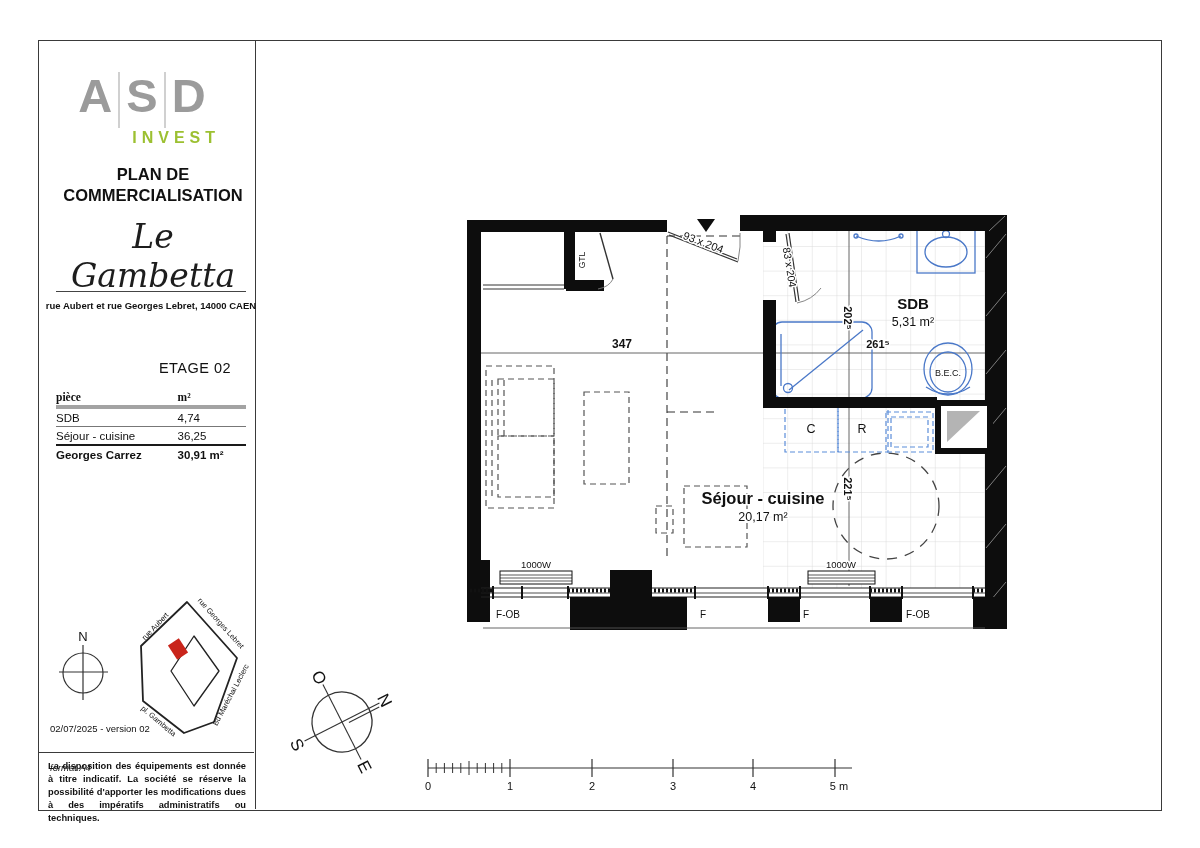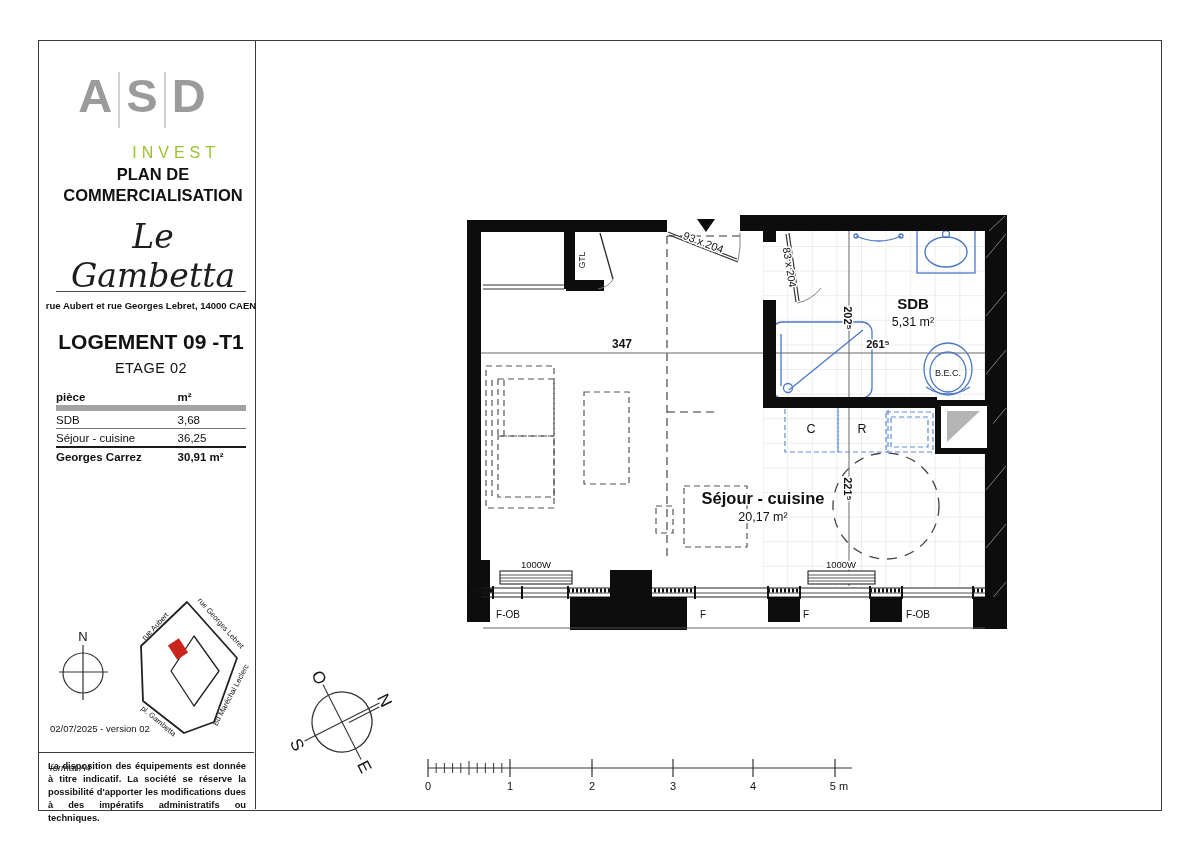--- a/index.html
+++ b/index.html
@@ -6,35 +6,35 @@
   #canvas{position:relative;width:1200px;height:848px;background:#fff;overflow:hidden;
           font-family:"Liberation Sans","DejaVu Sans",sans-serif;color:#111;}
   .abs{position:absolute;}
   .sheet{left:38px;top:40px;width:1122px;height:769px;border:1.6px solid #3a3a3a;}
   .side-divider{left:255px;top:40px;height:769px;border-left:1.6px solid #3a3a3a;}
 
   .logo{left:62px;top:72px;width:160px;}
   .logo-row{display:flex;align-items:flex-start;justify-content:center;font-size:47px;
             font-weight:600;color:#9b9b9b;line-height:1;}
   .logo-sep{width:2px;height:56px;background:#d0d0d0;margin:0 6px;}
-  .logo-sub{text-align:right;padding-right:2px;font-weight:400;font-size:16px;
-            letter-spacing:5px;color:#9cc031;margin-top:16px;}
+  .logo-sub{text-align:right;padding-right:2px;font-weight:700;font-size:16px;
+            letter-spacing:5px;color:#9cc031;margin-top:1px;}
 
   .doc-type{left:50px;top:164px;width:206px;text-align:center;font-weight:bold;
             font-size:16.5px;line-height:1.25;}
   .project{left:50px;top:217px;width:206px;text-align:center;
            font-family:"DejaVu Serif",serif;font-style:italic;font-size:33px;color:#1d1d1d;}
   .div1{left:56px;top:291px;width:190px;border-top:1.5px solid #444;}
   .address{left:40px;top:300px;width:222px;text-align:center;font-size:9.5px;font-weight:bold;}
   .unit{left:40px;top:330px;width:222px;text-align:center;font-weight:bold;font-size:21px;}
-  .floor{left:40px;top:360px;width:222px;text-align:center;font-size:14.5px;letter-spacing:.5px;}
+  .floor{left:40px;top:360px;width:222px;text-align:center;font-size:14.5px;letter-spacing:.5px;padding-left:44px;}
 
   table.areas{left:56px;top:388px;width:190px;border-collapse:collapse;position:absolute;}
   table.areas td{font-size:11.5px;padding:2.5px 0;}
-  table.areas .hdr td{font-weight:bold;border-bottom:6px solid #a3a3a3;}
+  table.areas .hdr td{font-weight:bold;border-bottom:4px solid #a3a3a3;font-family:Liberation Serif, serif;}
   table.areas .r1 td{border-bottom:1.2px solid #777;}
   table.areas .r2 td{border-bottom:2px solid #1a1a1a;}
   table.areas .tot td{font-weight:bold;}
   table.areas td.col2{width:36%;}
 
   .version{left:50px;top:723px;font-size:9.5px;}
   .format{left:50px;top:762px;font-size:9.5px;font-style:italic;}
   .div2{left:39px;top:752px;width:215px;border-top:1.6px solid #3a3a3a;}
   .disclaimer{left:48px;top:760px;width:198px;font-size:9.3px;text-align:justify;line-height:1.4;font-weight:bold;}
 
@@ -57,32 +57,31 @@
       <span class="logo-sep"></span>
       <span>D</span>
     </div>
     <div class="logo-sub">INVEST</div>
   </div>
 
   <div class="abs project">Le Gambetta</div>
   <div class="abs doc-type">PLAN DE COMMERCIALISATION</div>
   <div class="abs div1"></div>
   <div class="abs address">rue Aubert et rue Georges Lebret, 14000 CAEN</div>
-  <div class="abs unit">LOGEMENT 09 -T1</div>
   <div class="abs floor">ETAGE 02</div>
 
   <table class="areas">
     <tbody>
         <tr class="hdr">
       <td>pièce</td>
       <td class="col2">m²</td>
     </tr>
     <tr class="r1">
       <td>SDB</td>
-      <td class="col2">3,68</td>
+      <td class="col2">4,74</td>
     </tr>
     <tr class="r2">
       <td>Séjour - cuisine</td>
       <td class="col2">36,25</td>
     </tr>
     <tr class="tot">
       <td>Georges Carrez</td>
       <td class="col2">30,91 m²</td>
     </tr>
   </tbody>

